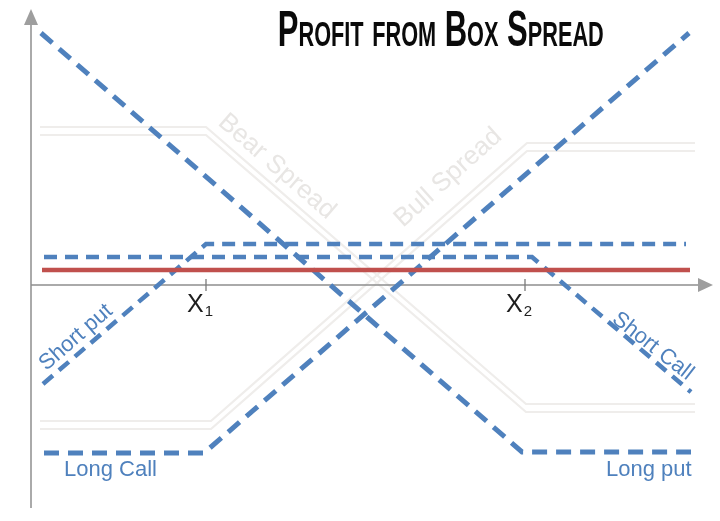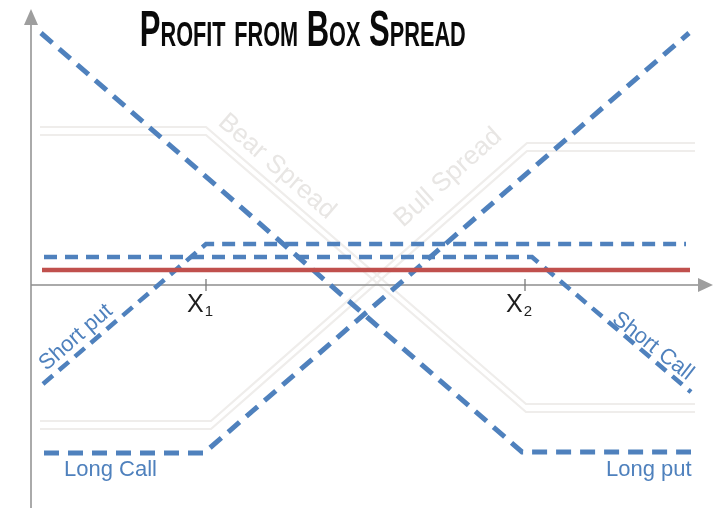--- a/index.html
+++ b/index.html
@@ -1,20 +1,20 @@
 <!DOCTYPE html>
 <html><head>
 <meta charset="utf-8">
 <style>
   html,body{margin:0;padding:0;background:#ffffff;}
   .stage{position:relative;width:720px;height:521px;background:#ffffff;overflow:hidden;
          font-family:"Liberation Sans",sans-serif;}
   #chart{position:absolute;left:0;top:0;}
   #chart text{font-family:"Liberation Sans",sans-serif;}
-  .title-wrap{position:absolute;left:40px;top:4px;width:680px;text-align:left;pointer-events:none;}
+  .title-wrap{position:absolute;left:24px;top:4px;width:680px;text-align:right;pointer-events:none;}
   .title-text{display:inline-block;font-weight:700;font-size:50px;line-height:1.0;color:#0a0a0a;
               font-variant:small-caps;letter-spacing:0px;transform:scaleX(0.62);transform-origin:50% 0%;
               white-space:nowrap;}
 </style>
 </head>
 <body>
 
 <div class="stage">
   <svg id="chart" width="720" height="521" viewBox="0 0 720 521" xmlns="http://www.w3.org/2000/svg">
       <polyline points="40,127 206,127 526,404 695,404" fill="none" stroke="#efedeb" stroke-width="2.2" stroke-linejoin="round"></polyline>

